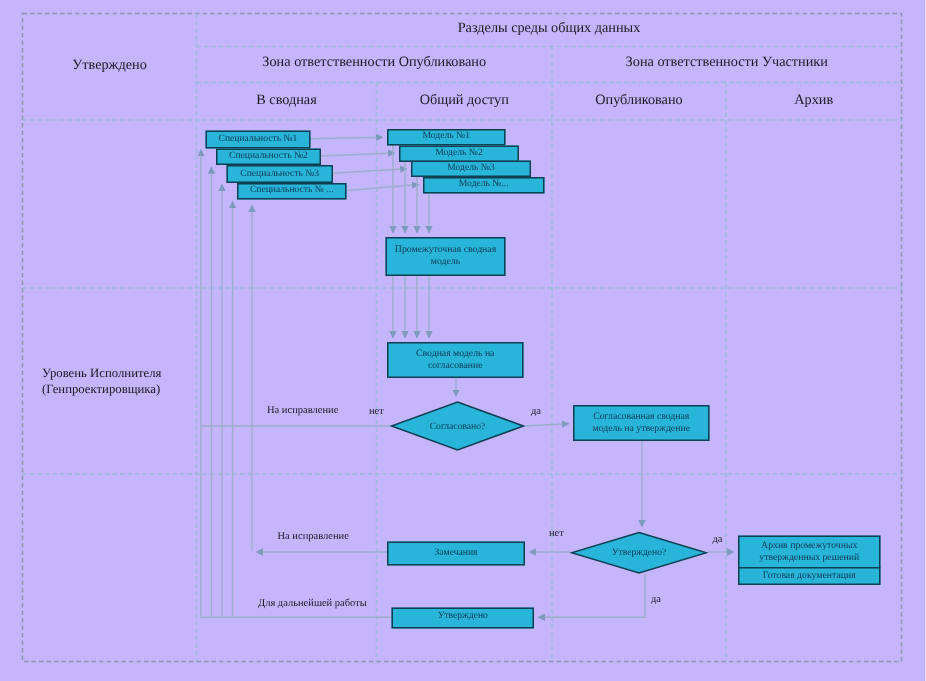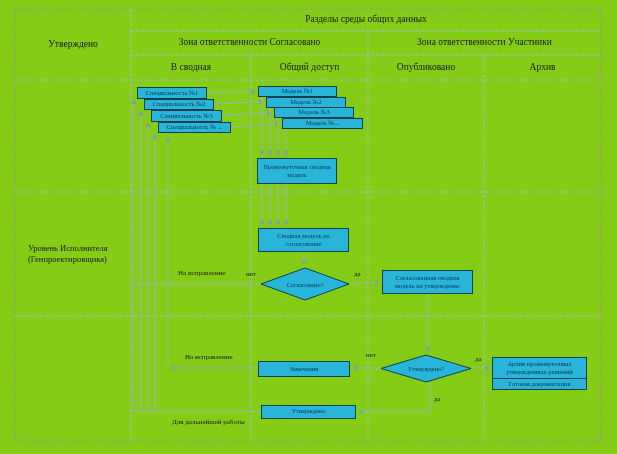--- a/index.html
+++ b/index.html
@@ -2,21 +2,21 @@
 <html style="--node-fill: #29b5d9; --node-border: #0f3f50; --node-text: #0b3752; --grid-line: #9cbcd8; --outer-border: #8e99a6; --connector: #9ab0c6; --arrow: #7d9cbd; --text: #1a1a1a;"><head>
 <meta charset="utf-8">
 <style>
   :root{
     --node-fill:#29b5d9; --node-border:#0f3f50; --node-text:#0b3752;
     --grid-line:#9cbcd8; --outer-border:#8e99a6; --connector:#9ab0c6;
     --arrow:#7d9cbd; --text:#1a1a1a;
   }
   html,body{margin:0;padding:0;background:#ffffff;}
   #canvas{
-    position:relative; width:617px; height:454px; background:#84cc16;
+    position:relative; width:617px; height:454px; background:#c4b5fd;
     font-family:"Liberation Serif","DejaVu Serif",serif; color:var(--text);
     overflow:hidden;
   }
   svg.layer{position:absolute;left:0;top:0;width:617px;height:454px;}
   .cell{
     position:absolute; display:flex; align-items:center; justify-content:center;
     text-align:center; font-size:9.5px; color:var(--text); line-height:1.2;
   }
   .rowlabel{
     position:absolute; display:flex; align-items:center; justify-content:flex-start;
@@ -55,21 +55,21 @@
       <line x1="131" y1="31" x2="601" y2="31"></line>
       <line x1="131" y1="55" x2="601" y2="55"></line>
       <line x1="15" y1="80" x2="601" y2="80"></line>
       <line x1="15" y1="192" x2="601" y2="192"></line>
       <line x1="15" y1="316" x2="601" y2="316"></line>
     </g>
   </svg>
 
   <div class="cell" style="left:131px;top:9px;width:470px;height:22px;">Разделы среды общих данных</div>
   <div class="cell" style="left:15px;top:9px;width:116px;height:71px;">Утверждено</div>
-  <div class="cell" style="left:131px;top:31px;width:237px;height:24px;">Зона ответственности Согласовано</div>
+  <div class="cell" style="left:131px;top:31px;width:237px;height:24px;">Зона ответственности Опубликовано</div>
   <div class="cell" style="left:368px;top:31px;width:233px;height:24px;">Зона ответственности Участники</div>
   <div class="cell" style="left:131px;top:55px;width:120px;height:25px;">В сводная</div>
   <div class="cell" style="left:251px;top:55px;width:117px;height:25px;">Общий доступ</div>
   <div class="cell" style="left:368px;top:55px;width:116px;height:25px;">Опубликовано</div>
   <div class="cell" style="left:484px;top:55px;width:117px;height:25px;">Архив</div>
 
   <div class="rowlabel" style="left:15px;top:192px;width:116px;height:124px;">
       <span>Уровень Исполнителя (Генпроектировщика)</span>
     </div>
 
@@ -156,15 +156,15 @@
     <div class="dtext">Утверждено?</div>
   </div>
 
   <div class="elabel" style="left:178px;top:269px;">На исправление</div>
   <div class="elabel" style="left:246px;top:270px;">нет</div>
   <div class="elabel" style="left:354px;top:270px;">да</div>
   <div class="elabel" style="left:185px;top:353px;">На исправление</div>
   <div class="elabel" style="left:366px;top:351px;">нет</div>
   <div class="elabel" style="left:475px;top:355px;">да</div>
   <div class="elabel" style="left:434px;top:395px;">да</div>
-  <div class="elabel" style="left:172px;top:418px;">Для дальнейшей работы</div>
+  <div class="elabel" style="left:172px;top:398px;">Для дальнейшей работы</div>
 
 </div>
 
 </body></html>

